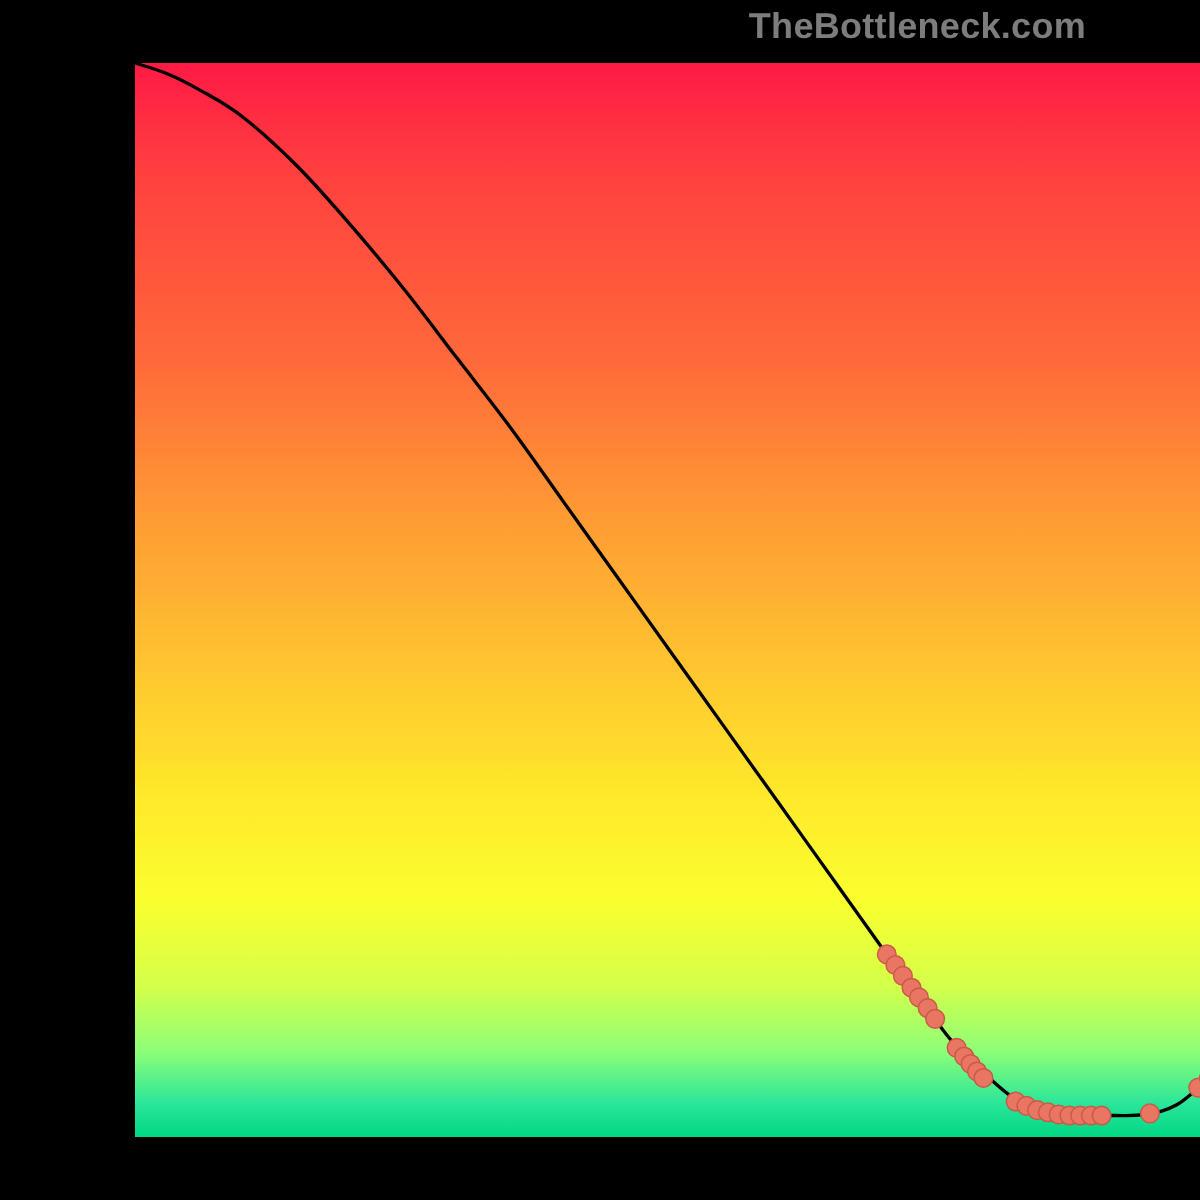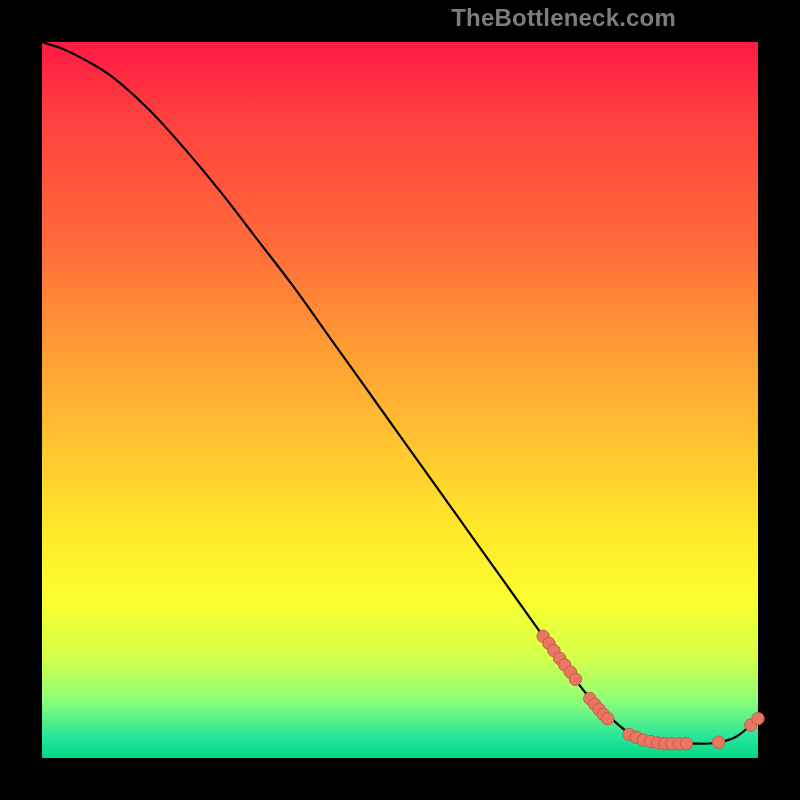--- a/index.html
+++ b/index.html
@@ -9,20 +9,21 @@
     height: 800px;
     background: #000;
     font-family: Arial, Helvetica, sans-serif;
     overflow: hidden;
   }
   .frame {
     position: relative;
     width: 688px;
     height: 800px;
     background: #000;
+    margin-left: 48px;
   }
   .watermark {
     position: absolute;
     top: 4px;
     right: 12px;
     font-size: 24px;
     font-weight: 600;
     color: #7d7d7d;
     letter-spacing: 0.2px;
     user-select: none;

